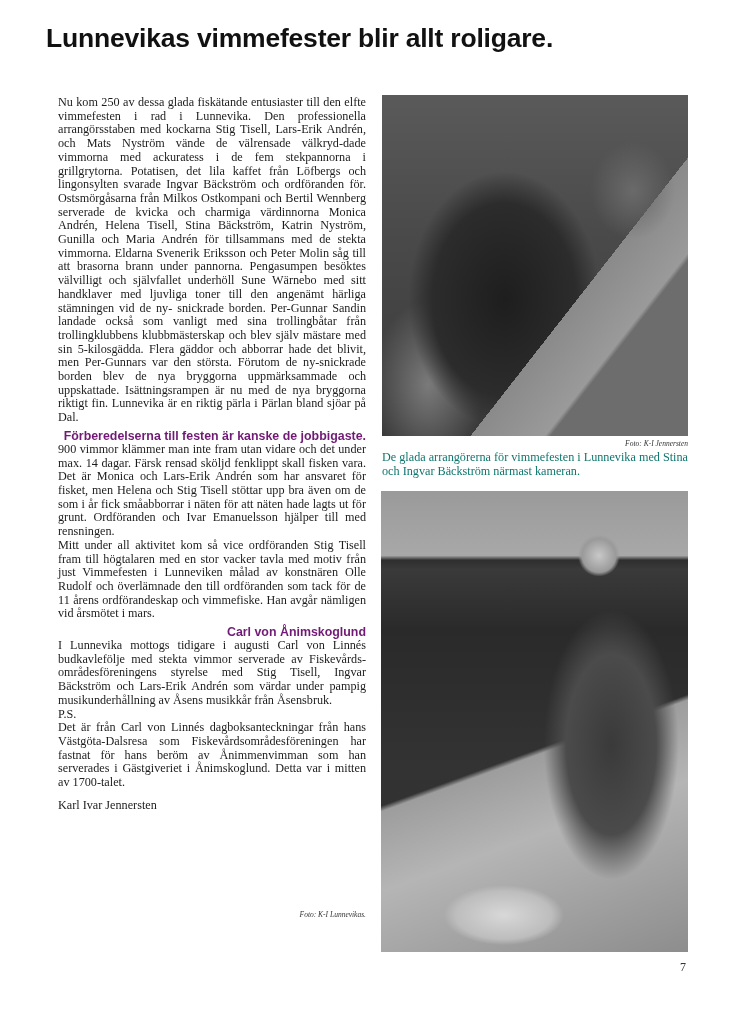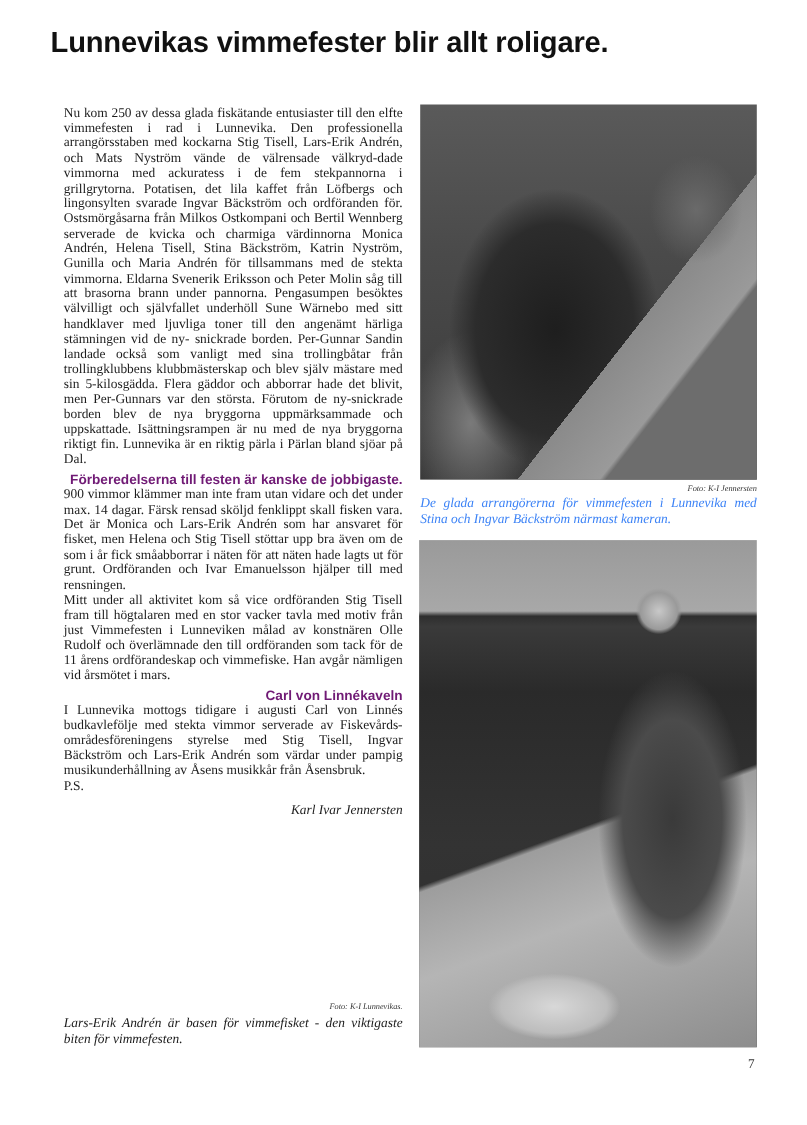--- a/index.html
+++ b/index.html
@@ -14,21 +14,21 @@
     position: absolute; left: 58px; top: 96px; width: 308px;
     font-family: "Liberation Serif", serif; font-size: 12.2px; line-height: 13.7px;
     text-align: justify; color: #1c1c1c;
   }
   .col p { margin: 0; }
   .col h3 {
     margin: 4px 0 0 0; font-family: "Liberation Sans", sans-serif; font-weight: bold;
     font-size: 12.4px; line-height: 14px; color: #701a75; text-align: right;
   }
   .italic { }
-  .sig { text-align: right; font-style: italic; margin-top: 9px !important; }
+  .sig { margin-top: 9px !important; }
   .credit-small {
     font-family: "Liberation Serif", serif; font-style: italic; font-size: 7.5px;
     text-align: right; color: #333;
   }
   .caption-left { position: absolute; left: 58px; top: 908px; width: 308px;
     font-family: "Liberation Serif", serif; font-size: 12.2px; line-height: 14.5px; }
   .caption-left .cap-text { font-style: italic; text-align: justify; }
   .photo {
     position: absolute; background: #555; overflow: hidden;
   }
@@ -44,50 +44,50 @@
     background:
       radial-gradient(ellipse 90px 180px at 75% 55%, #3a3a3a 0%, #4b4b4b 50%, transparent 75%),
       radial-gradient(circle 28px at 71% 14%, #c8c8c8 0%, #9a9a9a 60%, transparent 75%),
       radial-gradient(ellipse 80px 40px at 40% 92%, #d8d8d8 0%, #bdbdbd 60%, transparent 75%),
       linear-gradient(160deg, transparent 55%, #9d9d9d 56%, #b5b5b5 70%, #8d8d8d 100%),
       linear-gradient(180deg, #9a9a9a 0%, #a8a8a8 14%, #2e2e2e 15%, #3a3a3a 17%, #2a2a2a 30%, #333 60%, #2d2d2d 100%);
   }
   .photo .ph-label { position: absolute; left: 0; top: 0; width: 1px; height: 1px; overflow: hidden; opacity: 0; }
   .credit1 { position: absolute; left: 382px; top: 439px; width: 306px; }
   .caption1 { position: absolute; left: 382px; top: 450px; width: 306px;
-    font-family: "Liberation Serif", serif; font-style: italic; font-size: 12.2px; line-height: 14px;
-    text-align: justify; color: #3b82f6; }
+    font-family: "Liberation Serif", serif; font-size: 12.2px; line-height: 14px;
+    text-align: justify; color: #0f766e; }
   .pagenum { position: absolute; left: 680px; top: 960px;
     font-family: "Liberation Serif", serif; font-size: 12px; color: #333; }
 </style>
 </head>
 <body>
 
 <div class="headline">
   <div>Lunnevikas vimmefester blir allt roligare.</div>
 </div>
 
 <div class="col">
   <p>Nu kom 250 av dessa glada fiskätande entusiaster till den elfte vimmefesten i rad i Lunnevika. Den professionella arrangörsstaben med kockarna Stig Tisell, Lars-Erik Andrén, och Mats Nyström vände de välrensade välkryd-dade vimmorna med ackuratess i de fem stekpannorna i grillgrytorna. Potatisen, det lila kaffet från Löfbergs och lingonsylten svarade Ingvar Bäckström och ordföranden för. Ostsmörgåsarna från Milkos Ostkompani och Bertil Wennberg serverade de kvicka och charmiga värdinnorna Monica Andrén, Helena Tisell, Stina Bäckström, Katrin Nyström, Gunilla och Maria Andrén för tillsammans med de stekta vimmorna. Eldarna Svenerik Eriksson och Peter Molin såg till att brasorna brann under pannorna. Pengasumpen besöktes välvilligt och självfallet underhöll Sune Wärnebo med sitt handklaver med ljuvliga toner till den angenämt härliga stämningen vid de ny- snickrade borden. Per-Gunnar Sandin landade också som vanligt med sina trollingbåtar från trollingklubbens klubbmästerskap och blev själv mästare med sin 5-kilosgädda. Flera gäddor och abborrar hade det blivit, men Per-Gunnars var den största. Förutom de ny-snickrade borden blev de nya bryggorna uppmärksammade och uppskattade. Isättningsrampen är nu med de nya bryggorna riktigt fin. Lunnevika är en riktig pärla i Pärlan bland sjöar på Dal.</p>
 
   <h3>Förberedelserna till festen är kanske de jobbigaste.</h3>
   <p>900 vimmor klämmer man inte fram utan vidare och det under max. 14 dagar. Färsk rensad sköljd fenklippt skall fisken vara. Det är Monica och Lars-Erik Andrén som har ansvaret för fisket, men Helena och Stig Tisell stöttar upp bra även om de som i år fick småabborrar i näten för att näten hade lagts ut för grunt. Ordföranden och Ivar Emanuelsson hjälper till med rensningen.</p>
 
   <p>Mitt under all aktivitet kom så vice ordföranden Stig Tisell fram till högtalaren med en stor vacker tavla med motiv från just Vimmefesten i Lunneviken målad av konstnären Olle Rudolf och överlämnade den till ordföranden som tack för de 11 årens ordförandeskap och vimmefiske. Han avgår nämligen vid årsmötet i mars.</p>
 
-  <h3>Carl von Linnékaveln</h3>
+  <h3>Carl von Ånimskoglund</h3>
   <p>I Lunnevika mottogs tidigare i augusti Carl von Linnés budkavlefölje med stekta vimmor serverade av Fiskevårds-områdesföreningens styrelse med Stig Tisell, Ingvar Bäckström och Lars-Erik Andrén som värdar under pampig musikunderhållning av Åsens musikkår från Åsensbruk.</p>
 
   <p class="italic">P.S.</p>
+  <p class="italic">Det är från Carl von Linnés dagboksanteckningar från hans Västgöta-Dalsresa som Fiskevårdsområdesföreningen har fastnat för hans beröm av Ånimmenvimman som han serverades i Gästgiveriet i Ånimskoglund. Detta var i mitten av 1700-talet.</p>
   <p class="sig">Karl Ivar Jennersten</p>
 </div>
 
 <div class="caption-left">
   <div class="credit-small">Foto: K-I Lunnevikas.</div>
-  <div class="cap-text">Lars-Erik Andrén är basen för vimmefisket - den viktigaste biten för vimmefesten.</div>
 </div>
 
 <div class="photo photo1">
   <span class="ph-label">Group of people at a wooden picnic table outdoors</span>
 </div>
 <div class="credit-small credit1">Foto: K-I Jennersten</div>
 <div class="caption1">De glada arrangörerna för vimmefesten i Lunnevika med Stina och Ingvar Bäckström närmast kameran.</div>
 
 <div class="photo photo2">
   <span class="ph-label">Man in patterned shirt holding a fishing net with fish in a boat</span>

